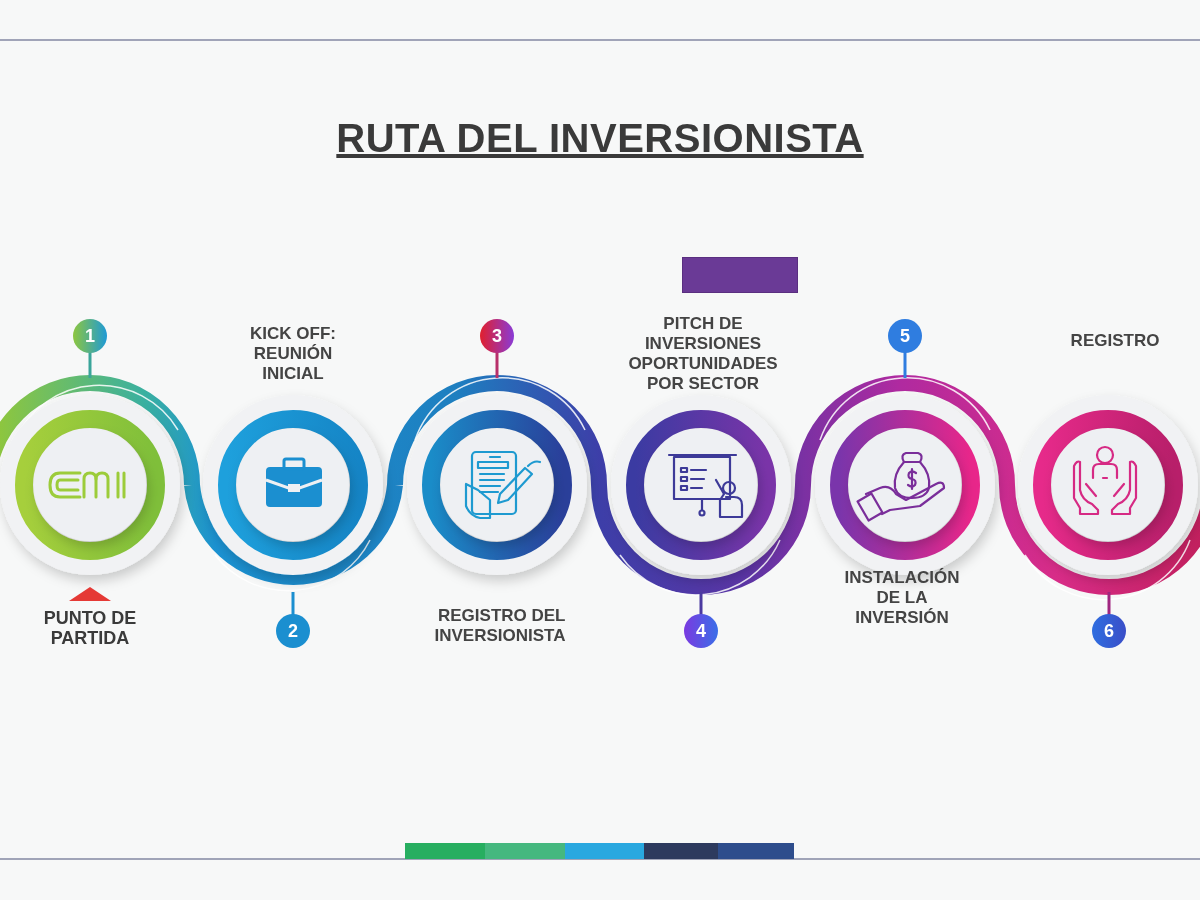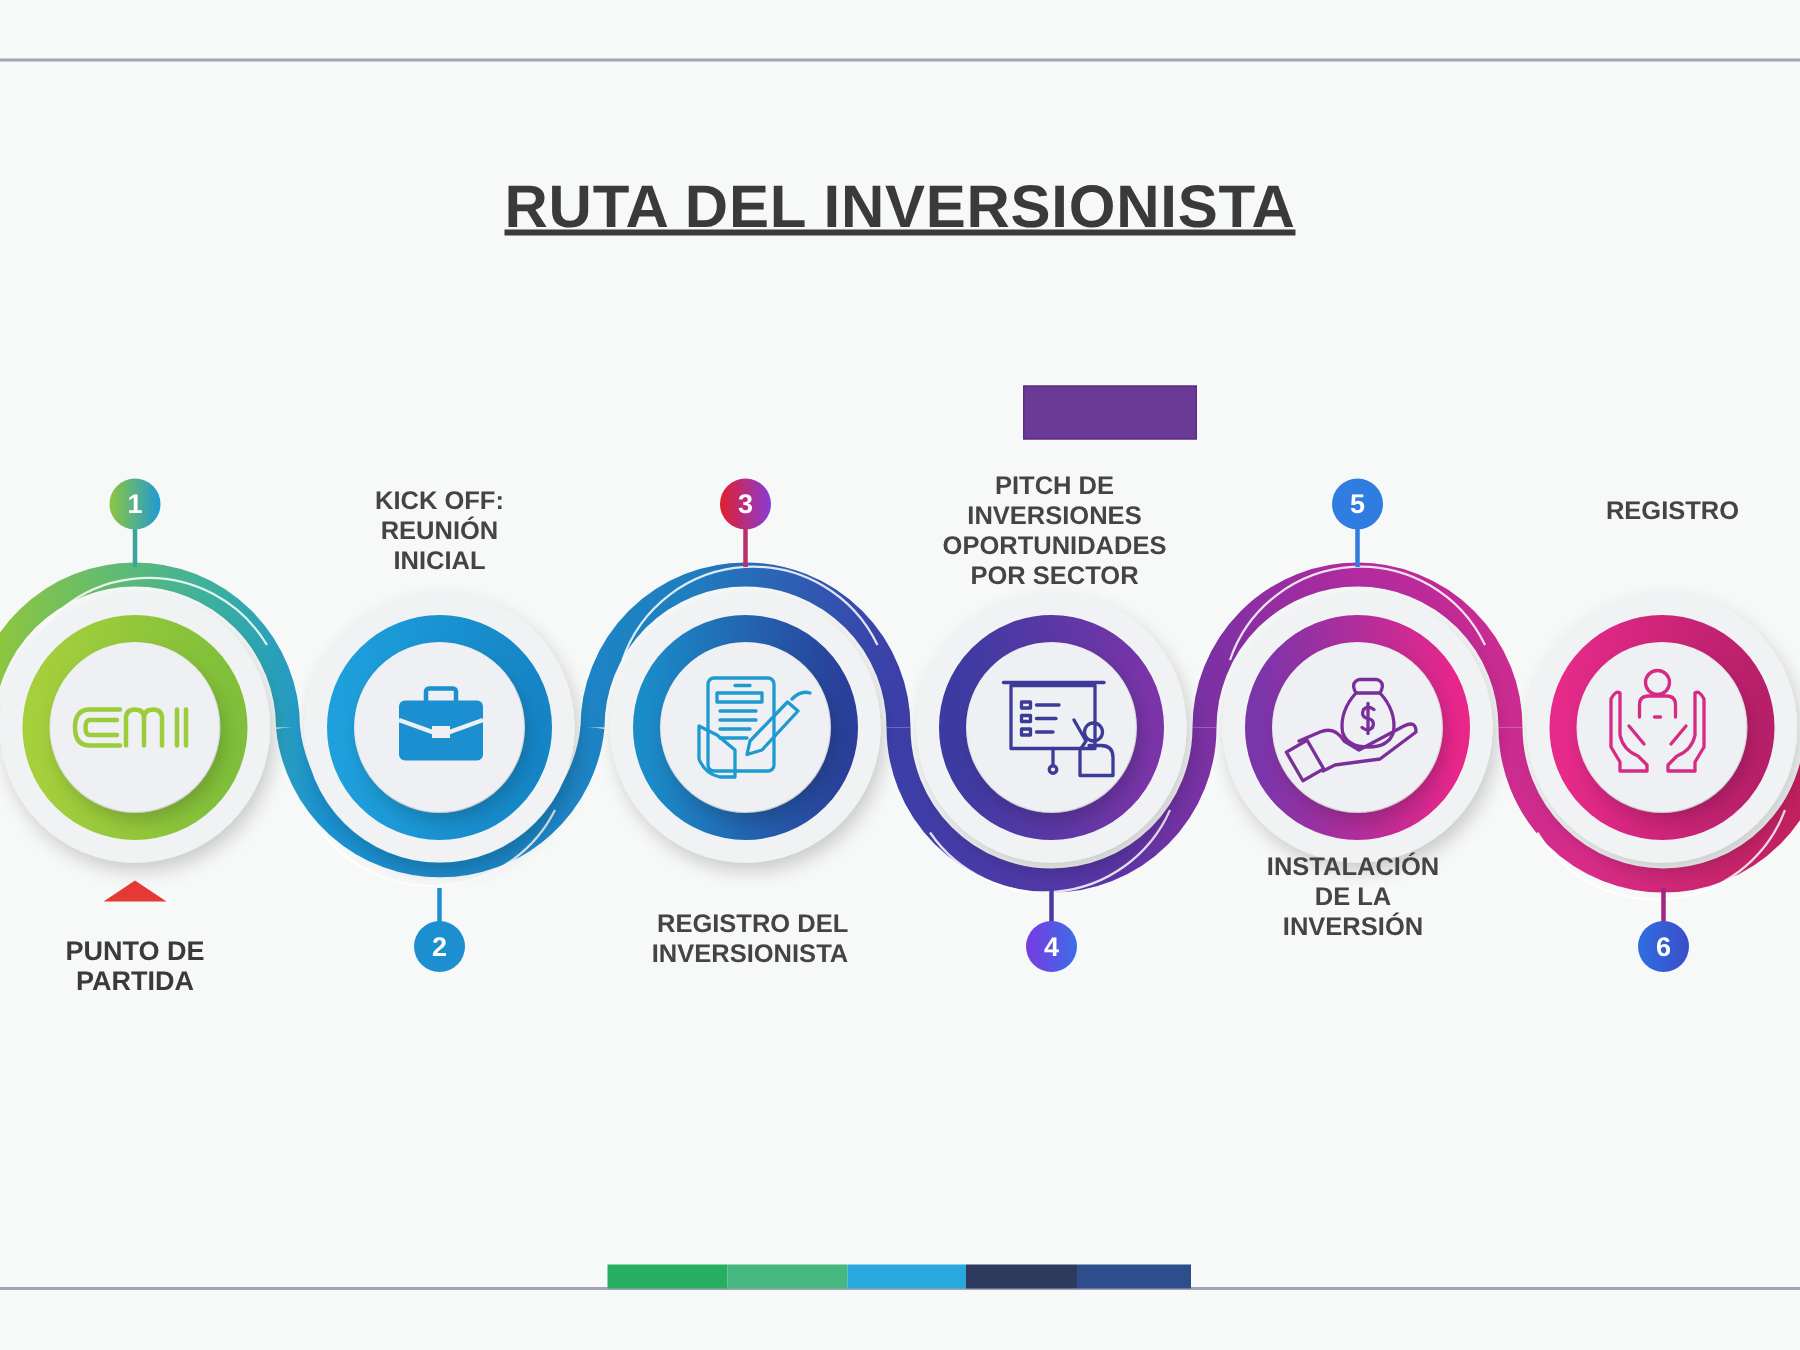--- a/index.html
+++ b/index.html
@@ -212,21 +212,21 @@
 
 <div class="badge" style="left:90px; top:336px; background:linear-gradient(90deg,#8dc63f,#1e9ad6);">1</div>
 <div class="badge" style="left:293px; top:631px; background:#1b8fd0;">2</div>
 <div class="badge" style="left:497px; top:336px; background:linear-gradient(90deg,#e0202e,#8a3bd6);">3</div>
 <div class="badge" style="left:701px; top:631px; background:linear-gradient(90deg,#7a3ae0,#3a6ee8);">4</div>
 <div class="badge" style="left:905px; top:336px; background:#2f7de0;">5</div>
 <div class="badge" style="left:1109px; top:631px; background:linear-gradient(90deg,#2f6ee0,#3a4ec8);">6</div>
 
 <div class="triangle"></div>
 
-<div class="label strong" style="left:90px; top:624px;">PUNTO DE
+<div class="label strong" style="left:90px; top:608px;">PUNTO DE
 PARTIDA</div>
 <div class="label" style="left:293px; top:324px;">KICK OFF:
 REUNIÓN
 INICIAL</div>
 <div class="label" style="left:500px; top:606px;text-align:right;">REGISTRO DEL
 INVERSIONISTA</div>
 <div class="label" style="left:703px; top:314px;">PITCH DE
 INVERSIONES
 OPORTUNIDADES
 POR SECTOR</div>

